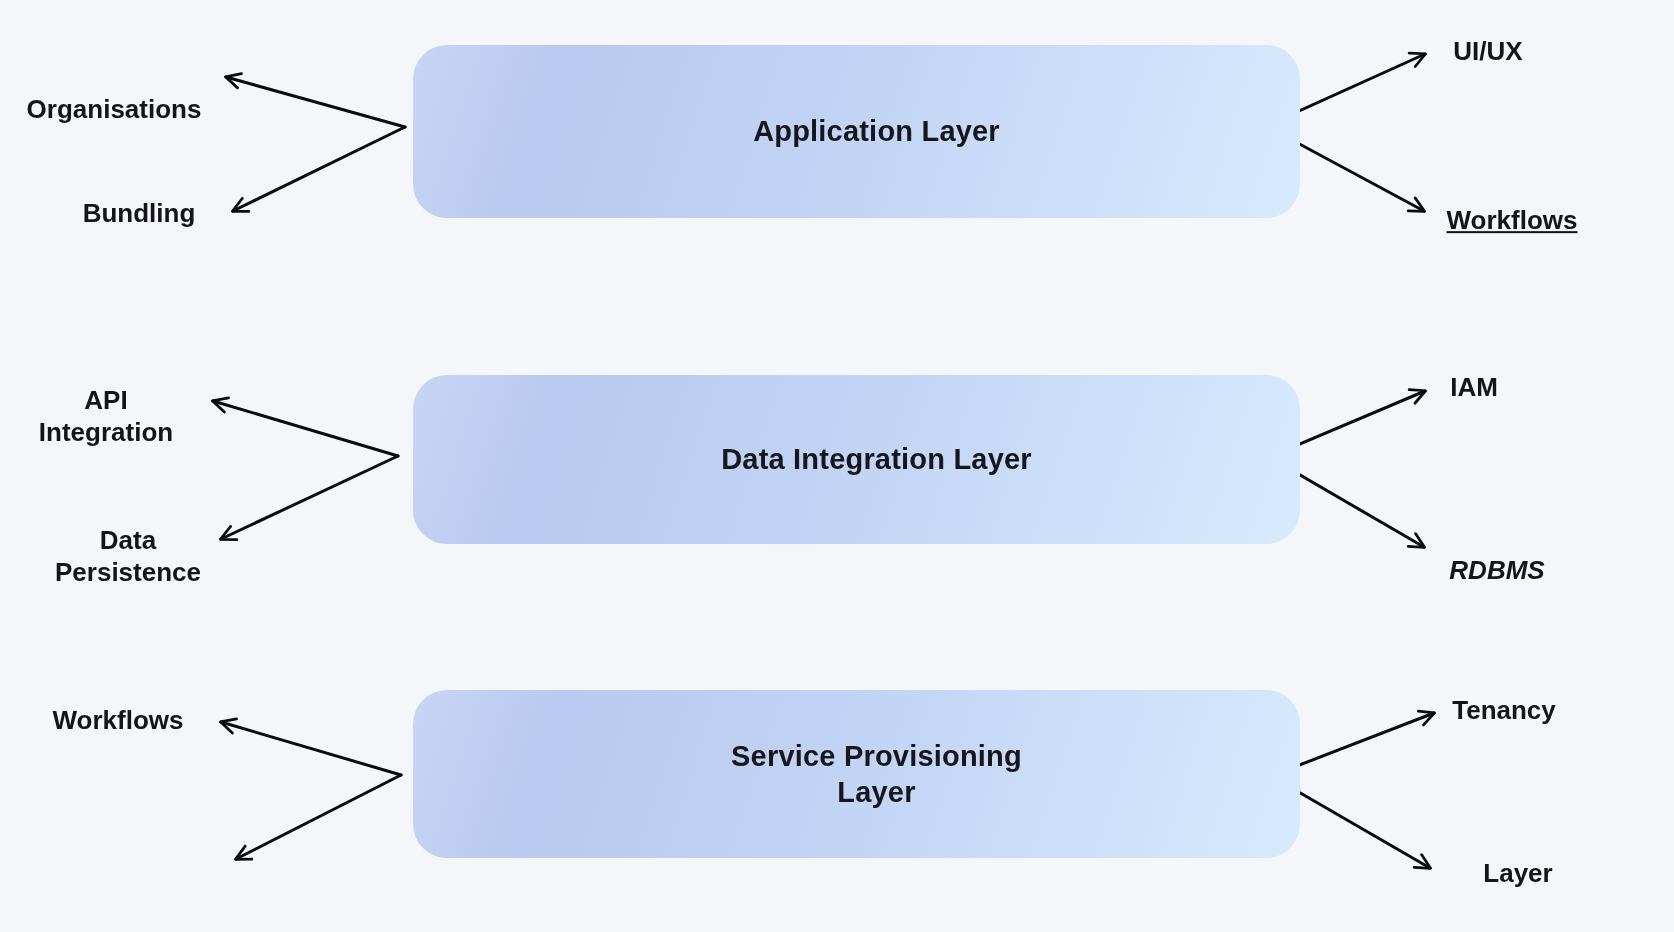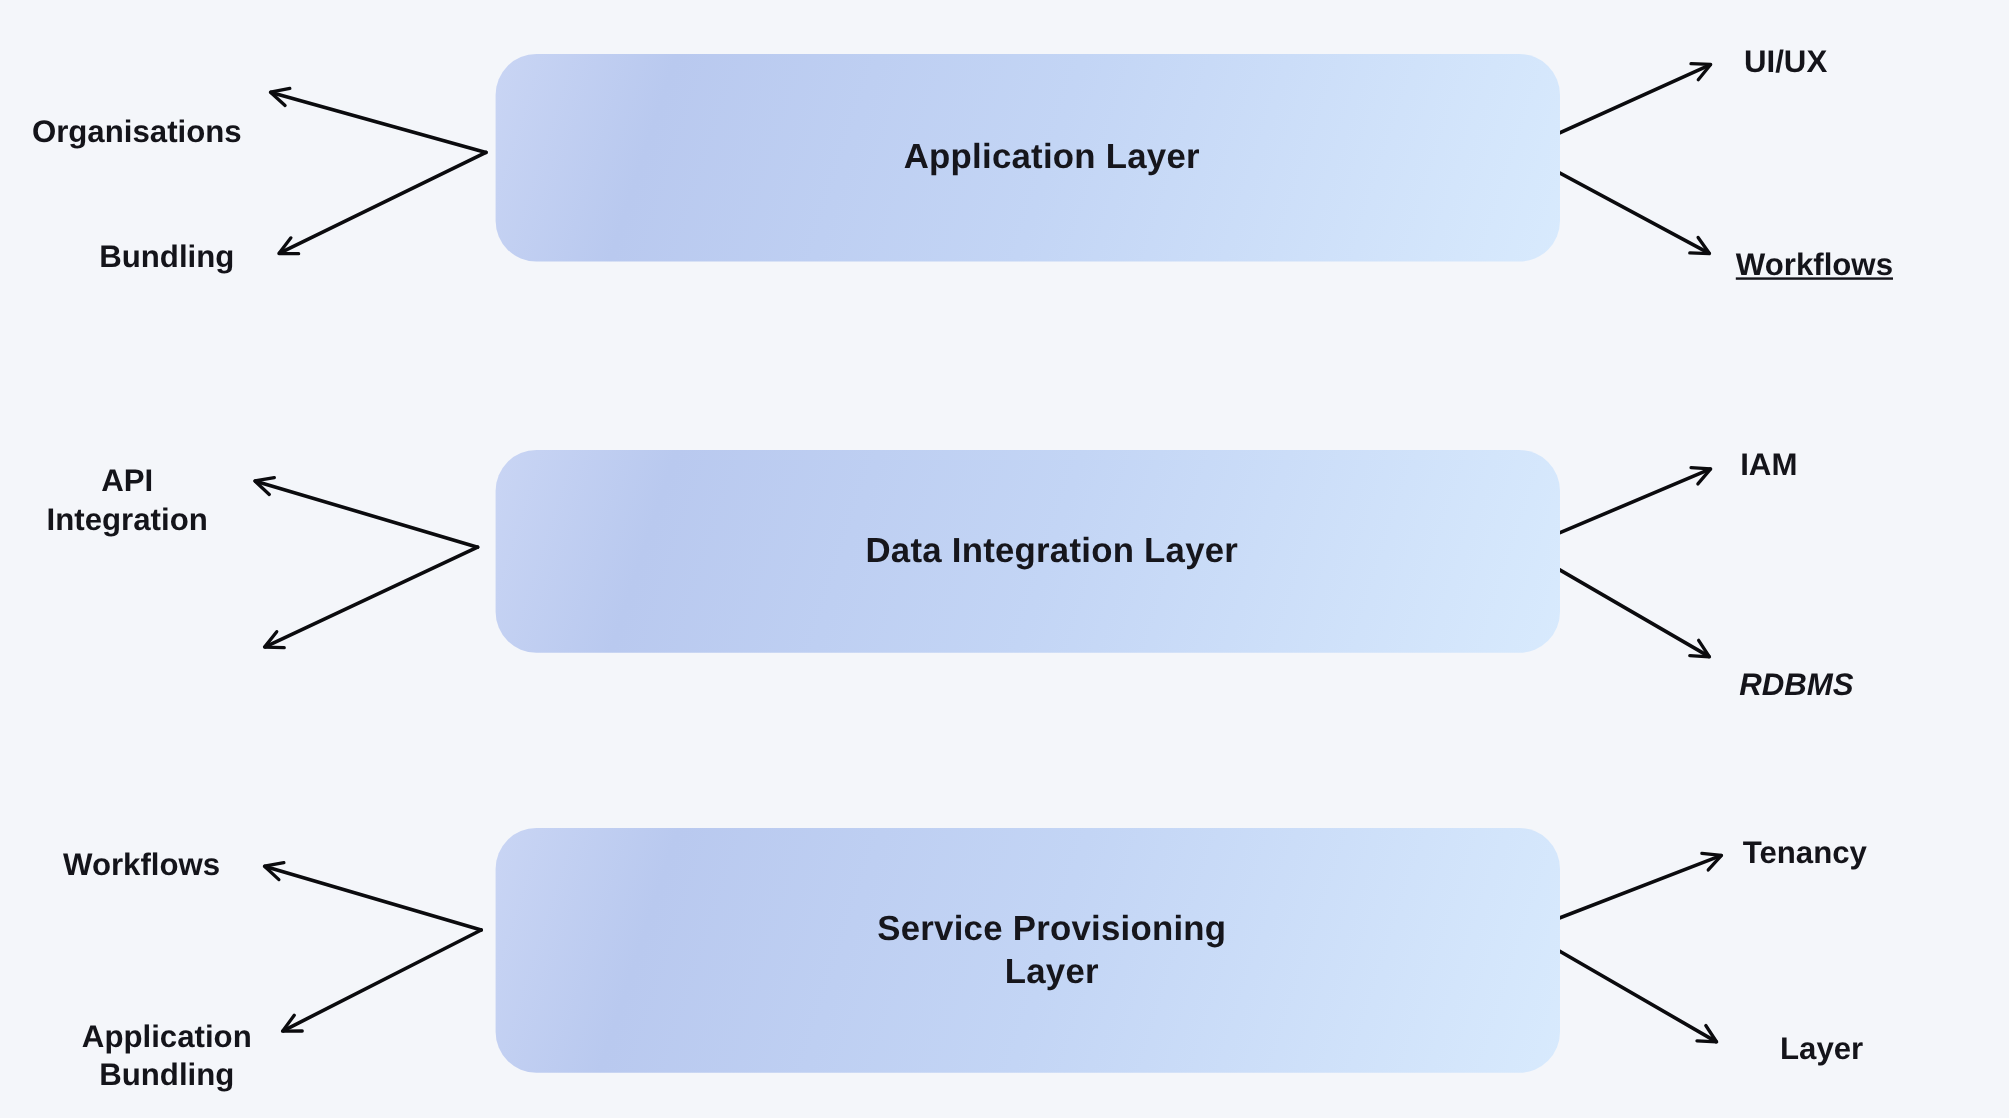--- a/index.html
+++ b/index.html
@@ -36,21 +36,21 @@
     font-size: 29px;
     font-weight: 700;
     color: #16161c;
     text-align: center;
     line-height: 1.25;
     max-width: 330px;
     letter-spacing: 0.2px;
   }
   .box-1 { top: 45px;  height: 173px; }
   .box-2 { top: 375px; height: 169px; }
-  .box-3 { top: 690px; height: 204px; }
+  .box-3 { top: 690px; height: 168px; }
 
   .side-label {
     position: absolute;
     transform: translate(-50%, -50%);
     text-align: center;
     font-size: 26px;
     font-weight: 700;
     color: #14141a;
     line-height: 1.22;
     white-space: nowrap;
@@ -115,21 +115,21 @@
   <div class="layer-box box-3">
     <div class="title">Service Provisioning Layer</div>
   </div>
 
   <div class="side-label lbl-organisations">Organisations</div>
   <div class="side-label lbl-workspace">Bundling</div>
   <div class="side-label lbl-uiux">UI/UX</div>
   <div class="side-label lbl-workflows">Workflows</div>
 
   <div class="side-label wrap lbl-api">API Integration</div>
+  <div class="side-label wrap lbl-persistence">Data Persistence</div>
   <div class="side-label lbl-iam">IAM</div>
   <div class="side-label lbl-rdbms">RDBMS</div>
 
   <div class="side-label lbl-kubernetes">Workflows</div>
-  <div class="side-label wrap lbl-bundling">Application Bundling</div>
   <div class="side-label lbl-tenancy">Tenancy</div>
   <div class="side-label lbl-cloud">Layer</div>
 
 </div>
 
 </body></html>

